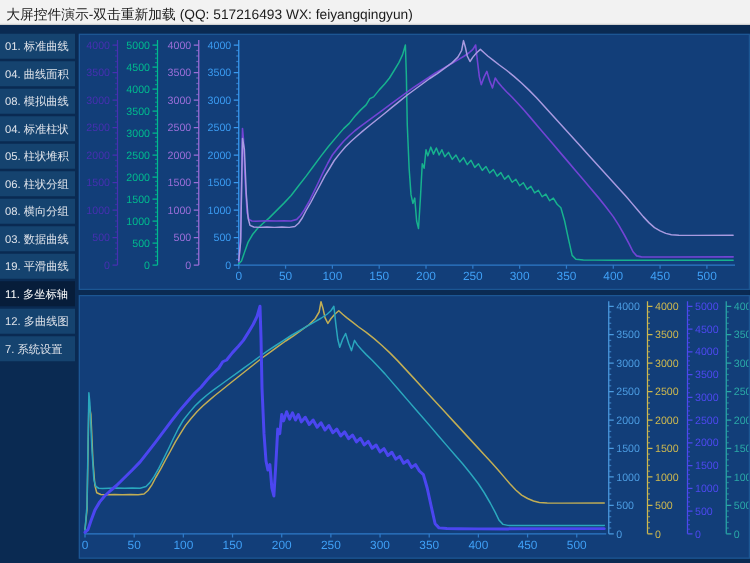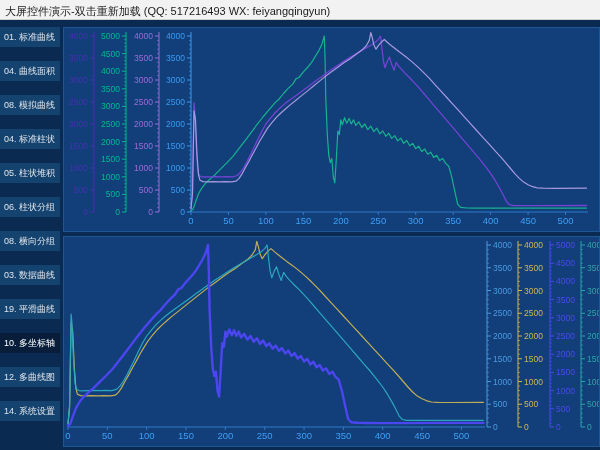--- a/index.html
+++ b/index.html
@@ -16,21 +16,21 @@
   }
   .titlebar .ttext{
     font-size:11px;color:#1a1a1a;padding-left:5px;white-space:nowrap;
   }
   .sidebar{
     position:absolute;left:0;top:21px;width:60px;bottom:0;
     background:#0a2a52;
   }
   .menu{position:absolute;left:0;top:6px;width:60px;}
   .menu-item{
-    height:20px;line-height:20px;margin-bottom:14px;
+    height:20px;line-height:20px;margin-bottom:2px;
     background:#15436f;color:#dfe3ea;font-size:9px;
     padding-left:4px;white-space:nowrap;overflow:hidden;
     cursor:pointer;
   }
   .menu-item.selected{background:#071d3a;color:#ffffff;}
   .panel{
     position:absolute;left:63px;right:0;
     background:#123e79;border:1px solid #1c5693;box-sizing:border-box;
     overflow:hidden;
   }
@@ -50,23 +50,23 @@
   <div class="menu" id="menu">
       <div class="menu-item">01. 标准曲线</div>
       <div class="menu-item">04. 曲线面积</div>
       <div class="menu-item">08. 模拟曲线</div>
       <div class="menu-item">04. 标准柱状</div>
       <div class="menu-item">05. 柱状堆积</div>
       <div class="menu-item">06. 柱状分组</div>
       <div class="menu-item">08. 横向分组</div>
       <div class="menu-item">03. 数据曲线</div>
       <div class="menu-item">19. 平滑曲线</div>
-      <div class="menu-item selected">10. 多坐标轴</div>
+      <div class="menu-item selected">11. 多坐标轴</div>
       <div class="menu-item">12. 多曲线图</div>
-      <div class="menu-item">14. 系统设置</div>
+      <div class="menu-item">7. 系统设置</div>
     </div>
 </div>
 
 <div class="panel" id="panel-top">
   <svg class="chart" id="chart0" width="535" height="203">
       <line x1="127" y1="184" x2="524" y2="184" stroke="#2e7ac8" stroke-width="1"></line>
       <line x1="127" y1="184" x2="127" y2="187" stroke="#2e7ac8" stroke-width="1"></line>
       <text x="127" y="196" fill="#3f9ff5" font-size="9.5" text-anchor="middle">0</text>
       <line x1="164.45283018867923" y1="184" x2="164.45283018867923" y2="187" stroke="#2e7ac8" stroke-width="1"></line>
       <text x="164.45283018867923" y="196" fill="#3f9ff5" font-size="9.5" text-anchor="middle">50</text>

